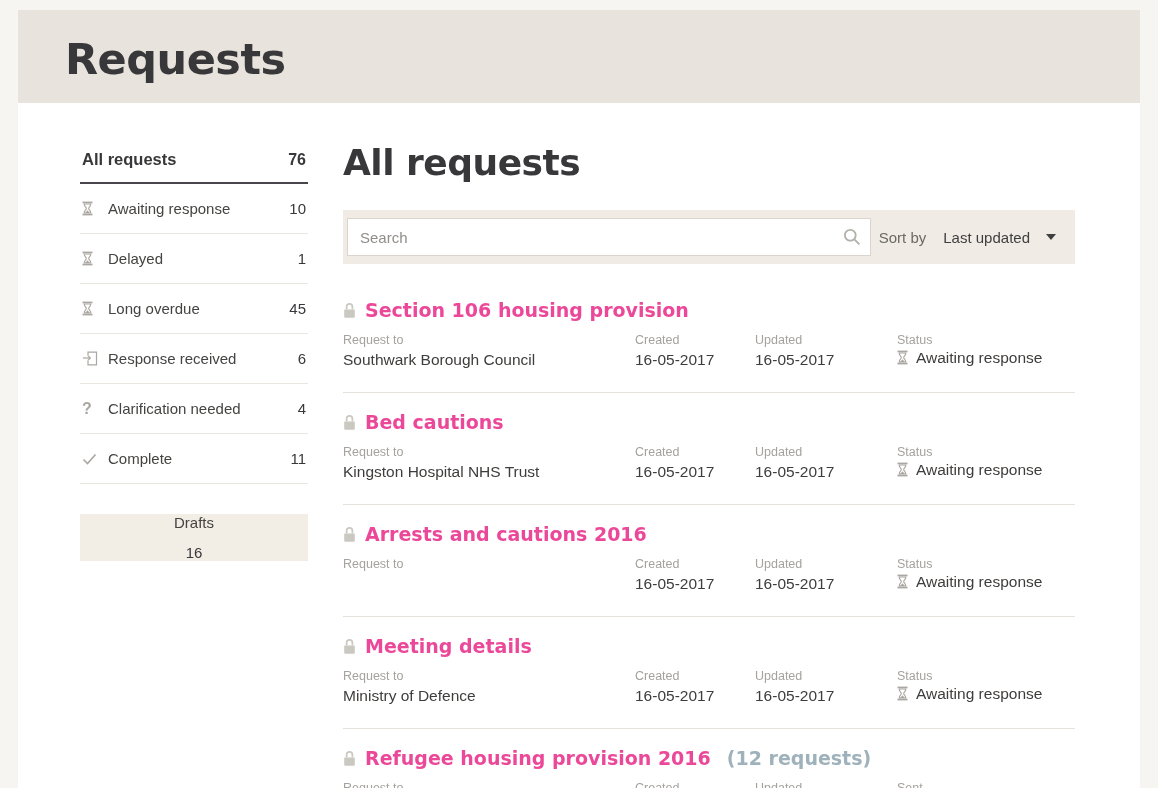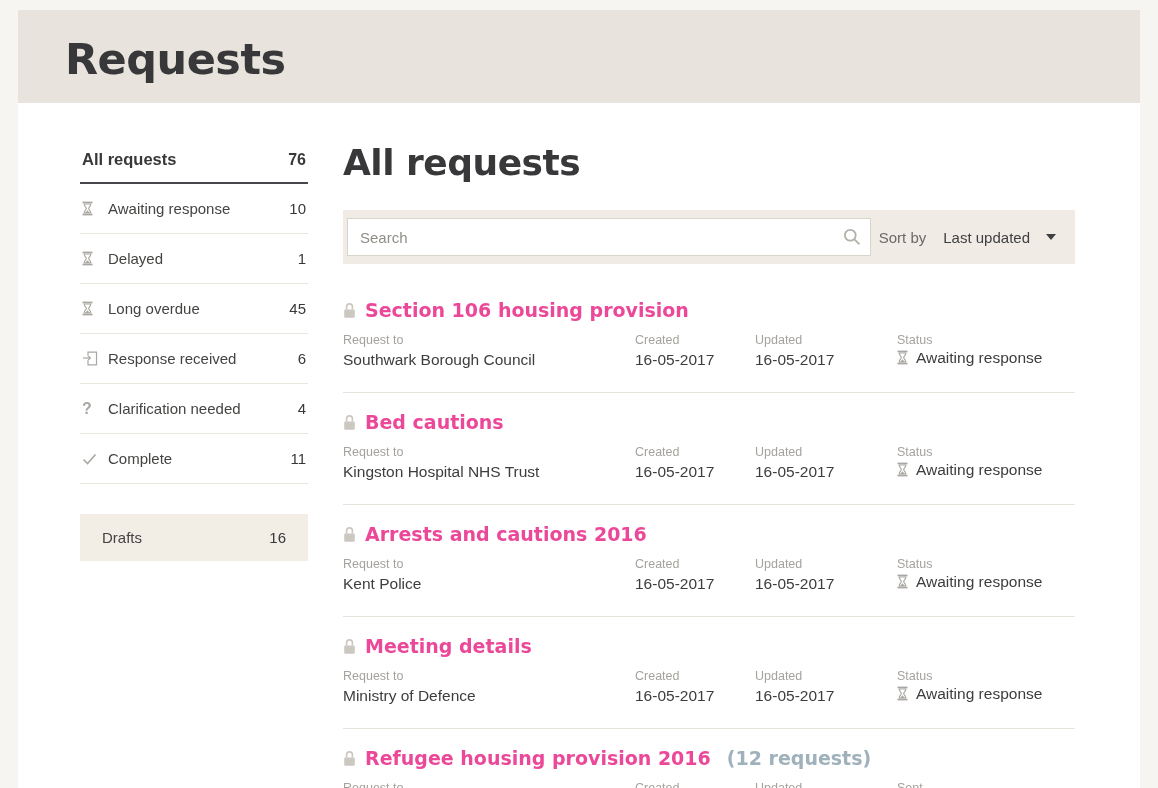--- a/index.html
+++ b/index.html
@@ -22,21 +22,21 @@
              padding:2px 2px 13px 2px; border-bottom:2px solid #48464a; }
   .sb-head .lbl { font-size:16.5px; font-weight:700; color:#38383a; }
   .sb-head .cnt { font-size:16px; font-weight:700; color:#38383a; }
   .sb-item { display:flex; align-items:center; height:50px; border-bottom:1px solid #eae7e1;
              padding:0 2px; cursor:pointer; }
   .sb-item .ic { width:26px; flex:none; display:flex; align-items:center; }
   .sb-item .lbl { flex:1; font-size:15px; color:#454442; }
   .sb-item .cnt { font-size:15px; color:#38383a; }
   .q-ic { font-size:16px; font-weight:700; color:#aaa7a2; line-height:1; }
   .drafts { margin-top:30px; background:#f2ede5; height:47px; display:flex; align-items:center;
-            justify-content:space-between; padding:0 22px; cursor:pointer; }
+            justify-content:space-between; padding:0 22px; cursor:pointer;flex-direction:column; }
   .drafts .lbl { font-size:15px; color:#454442; }
   .drafts .cnt { font-size:15px; color:#38383a; }
 
   
   .main h2 { font-family:"DejaVu Sans", sans-serif; font-size:36px; font-weight:700; color:#38383a;
              letter-spacing:-0.5px; margin-bottom:27px; }
 
   .searchbar { background:#f0ece5; padding:8px 13px 8px 4px; display:flex; align-items:center; height:54px;margin-top:12px; }
   .search-wrap { position:relative; width:524px; flex:none; }
   .search-wrap input { width:100%; height:38px; border:1px solid #d9d5cd; background:#fff;
@@ -267,21 +267,20 @@
               <svg class="lock" width="13" height="17" viewBox="0 0 13 17">
                 <path d="M3.6 7.5 V4.8 a2.9 2.9 0 0 1 5.8 0 V7.5" fill="none" stroke="#cbc8c2" stroke-width="1.7"></path>
                 <rect x="1.2" y="7.5" width="10.6" height="8.3" rx="1" fill="#cbc8c2"></rect>
               </svg>
               <span class="t">Arrests and cautions 2016</span>
               <span class="req-suffix"></span>
             </div>
             <div class="req-meta">
               <div class="col col-to">
                 <div class="meta-label">Request to</div>
-                <div class="meta-value">Kent Police</div>
               </div>
               <div class="col col-created">
                 <div class="meta-label">Created</div>
                 <div class="meta-value">16-05-2017</div>
               </div>
               <div class="col col-updated">
                 <div class="meta-label">Updated</div>
                 <div class="meta-value">16-05-2017</div>
               </div>
               <div class="col col-status">

